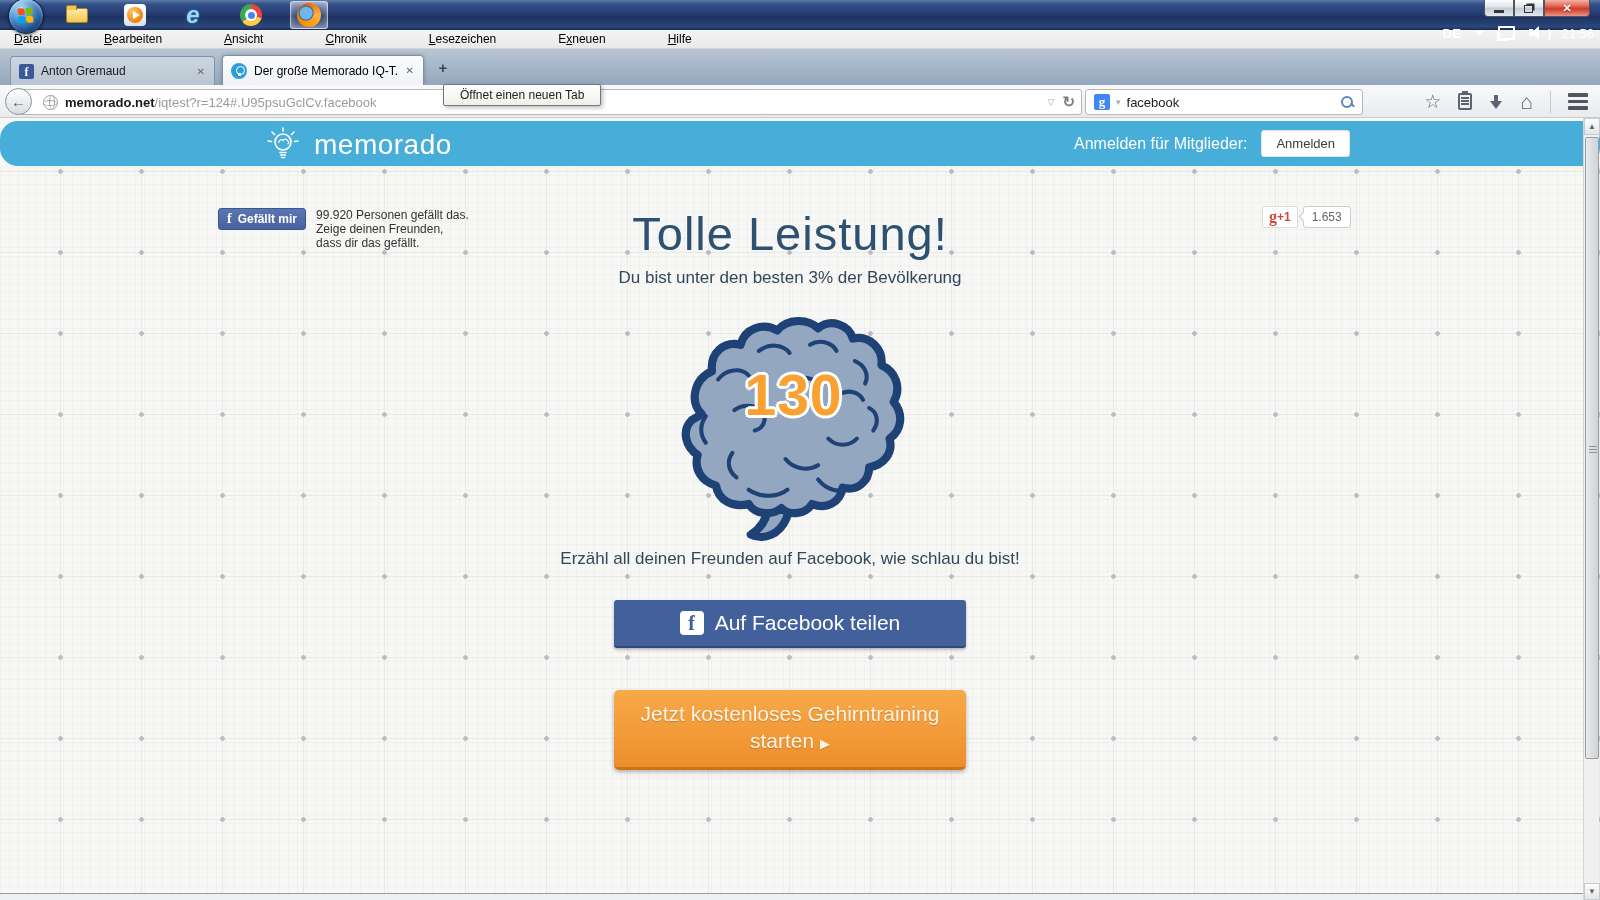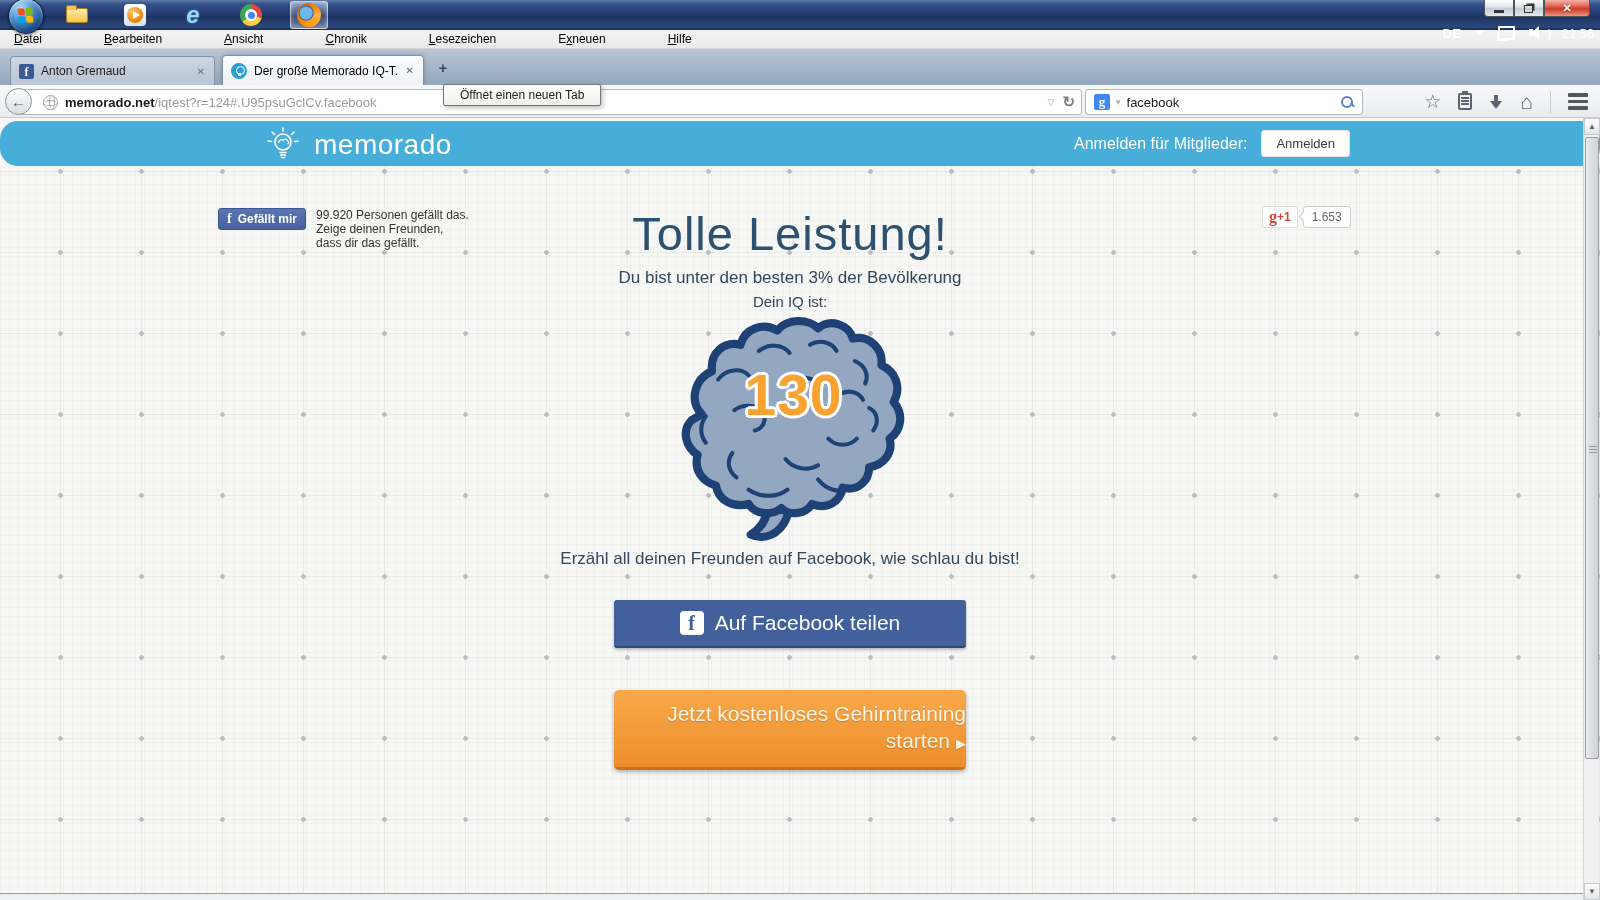--- a/index.html
+++ b/index.html
@@ -166,21 +166,21 @@
     text-shadow:-3px 0 0 #fff, 3px 0 0 #fff, 0 -3px 0 #fff, 0 3px 0 #fff, -2px -2px 0 #fff, 2px -2px 0 #fff, -2px 2px 0 #fff, 2px 2px 0 #fff; }
 
   .share-prompt { top:383px; font-size:17px; color:#33475a; }
   .fb-share-btn { position:absolute; left:614px; top:434px; width:352px; height:48px; background:#41609c; border-radius:3px;
     border-bottom:2px solid #31497a; box-shadow:0 2px 3px rgba(0,0,0,.25); display:flex; align-items:center; justify-content:center; gap:11px; }
   .fb-share-btn .fsq { width:24px; height:24px; background:#fff; border-radius:4px; color:#41609c; font-family:"Liberation Serif",serif;
     font-weight:bold; font-size:20px; display:flex; align-items:flex-end; justify-content:center; line-height:23px; }
   .fb-share-btn .lbl { color:#fff; font-size:21px; }
   .cta-btn { position:absolute; left:614px; top:524px; width:352px; height:80px; border-radius:5px;
     background:linear-gradient(#f8a94a,#ee8e2b); border-bottom:3px solid #c97516; box-shadow:0 2px 4px rgba(0,0,0,.3);
-    display:flex; flex-direction:column; align-items:flex-end; justify-content:center; color:#fdf4e4; font-size:21px; line-height:27px;
+    display:flex; flex-direction:column; align-items:center; justify-content:center; color:#fdf4e4; font-size:21px; line-height:27px;
     text-shadow:0 1px 1px rgba(0,0,0,.2); }
   .cta-arrow { font-size:13px; margin-left:6px; }
 
   
   .scrollbar { position:absolute; left:1583px; top:118px; width:16px; height:782px; background:#f0f0f0; border-left:1px solid #d5d5d5; z-index:15; }
   .sb-btn { position:absolute; left:0; width:16px; height:17px; background:linear-gradient(#fdfdfd,#e3e5e8); border:1px solid #c9cacd;
     color:#606468; font-size:8px; display:flex; align-items:center; justify-content:center; }
   .sb-up { top:0; } .sb-down { bottom:0; }
   .sb-thumb { position:absolute; left:1px; top:19px; width:14px; height:622px; border:1px solid #9a9da1; border-radius:2px;
     background:linear-gradient(90deg,#e8eaec,#cfd2d6); }
@@ -340,21 +340,20 @@
     <div class="gplus">
       <div class="gplus-btn">
         <span class="g">g</span>
         <span class="p1">+1</span>
       </div>
       <div class="gplus-bubble">1.653</div>
     </div>
 
     <div class="centered result-title">Tolle Leistung!</div>
     <div class="centered result-subtitle">Du bist unter den besten 3% der Bevölkerung</div>
-    <div class="centered iq-label">Dein IQ ist:</div>
 
     <div class="brain-box">
       <svg width="245" height="230" viewBox="0 0 240 225">
         <path d="M 98 168 C 104 188 100 204 84 214 C 97 220 112 214 119 198 C 123 188 124 176 122 166 Z" fill="#93a7c0" stroke="#1e4176" stroke-width="8" stroke-linejoin="round"></path>
         <path d="M 36 96 C 24 84 28 62 46 54 C 44 36 58 24 74 28 C 78 12 96 6 110 14 C 120 2 140 2 150 12
                  C 162 2 180 8 184 22 C 200 18 214 32 212 48 C 226 54 232 70 224 84 C 234 96 232 112 220 120
                  C 224 134 214 146 200 148 C 200 162 188 172 174 168 C 172 182 158 190 144 184 C 138 194 122 196 114 188
                  C 104 196 88 194 82 184 C 66 188 52 180 50 166 C 36 162 28 150 32 136 C 20 128 16 112 26 102 Z" fill="#93a7c0" stroke="#1e4176" stroke-width="8" stroke-linejoin="round"></path>
         <g fill="none" stroke="#1e4176" stroke-width="4" stroke-linecap="round">
           <path d="M 52 62 C 60 52 74 50 82 58"></path>

